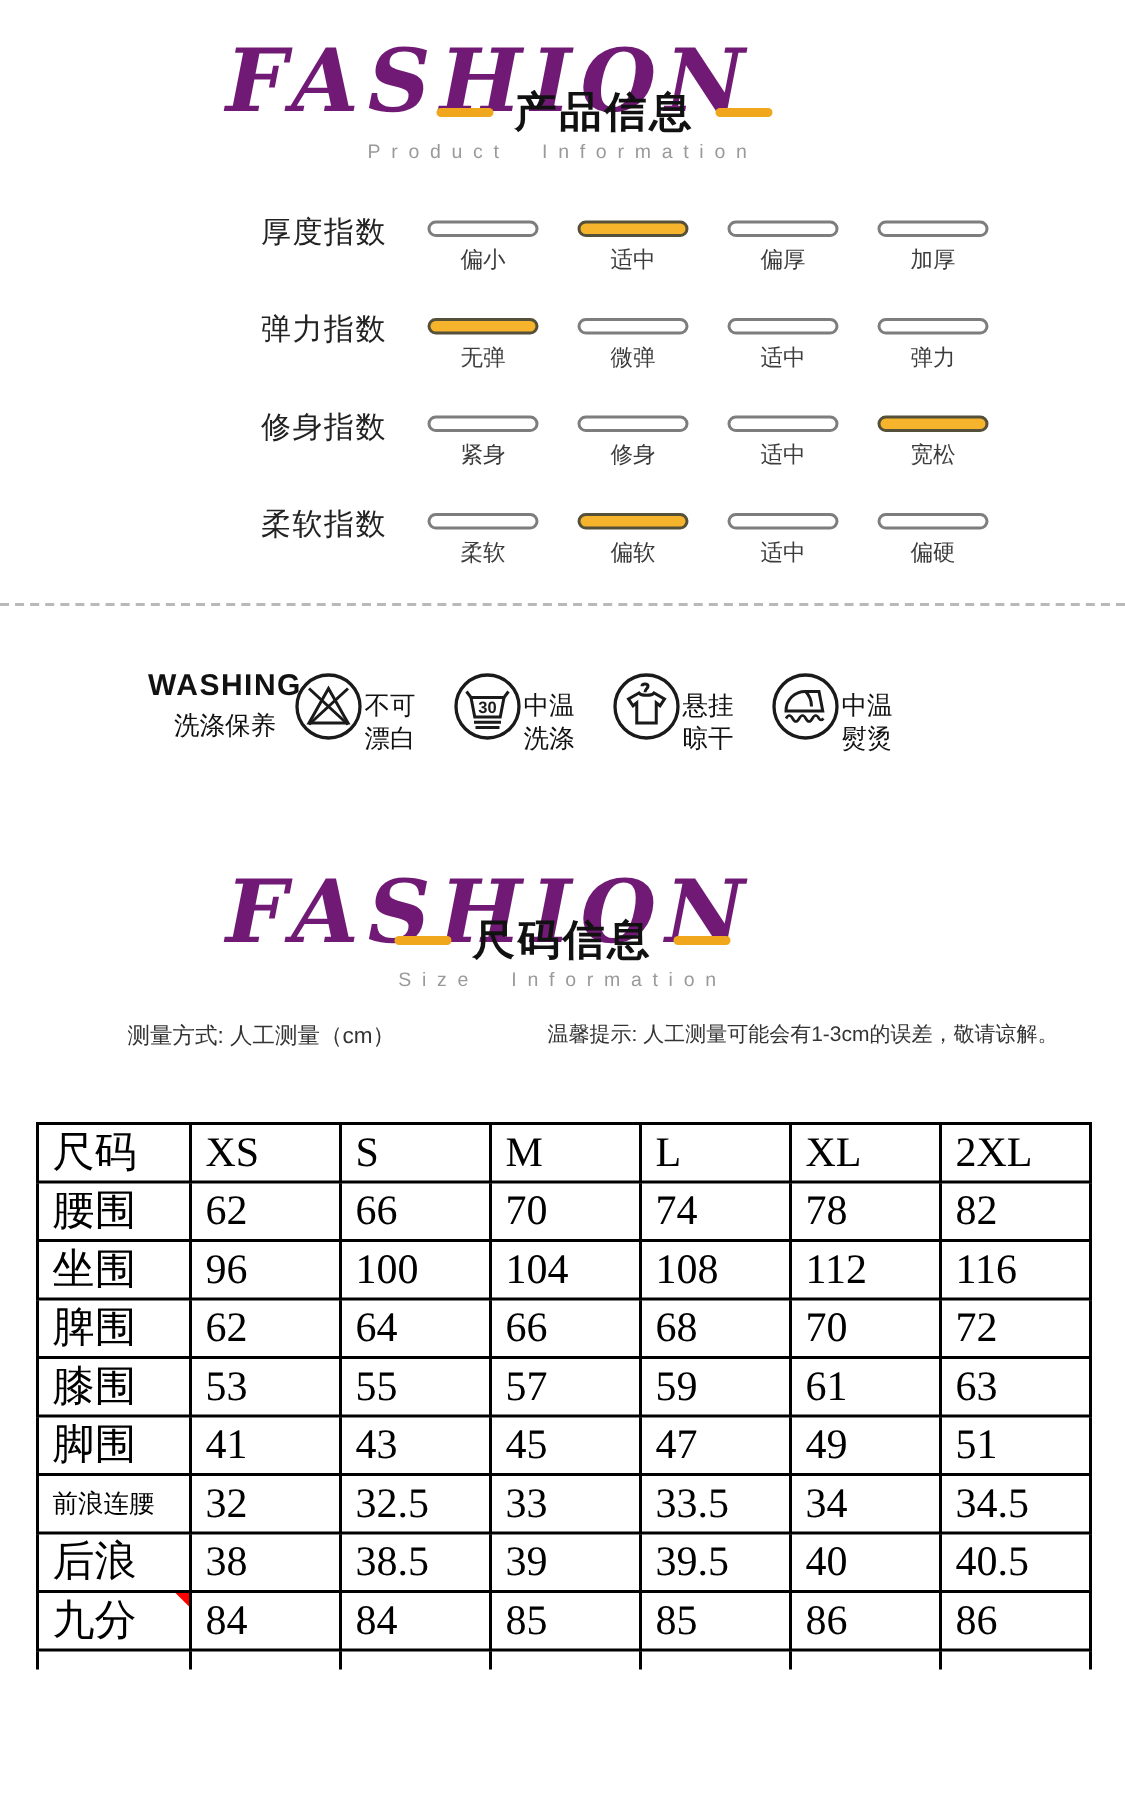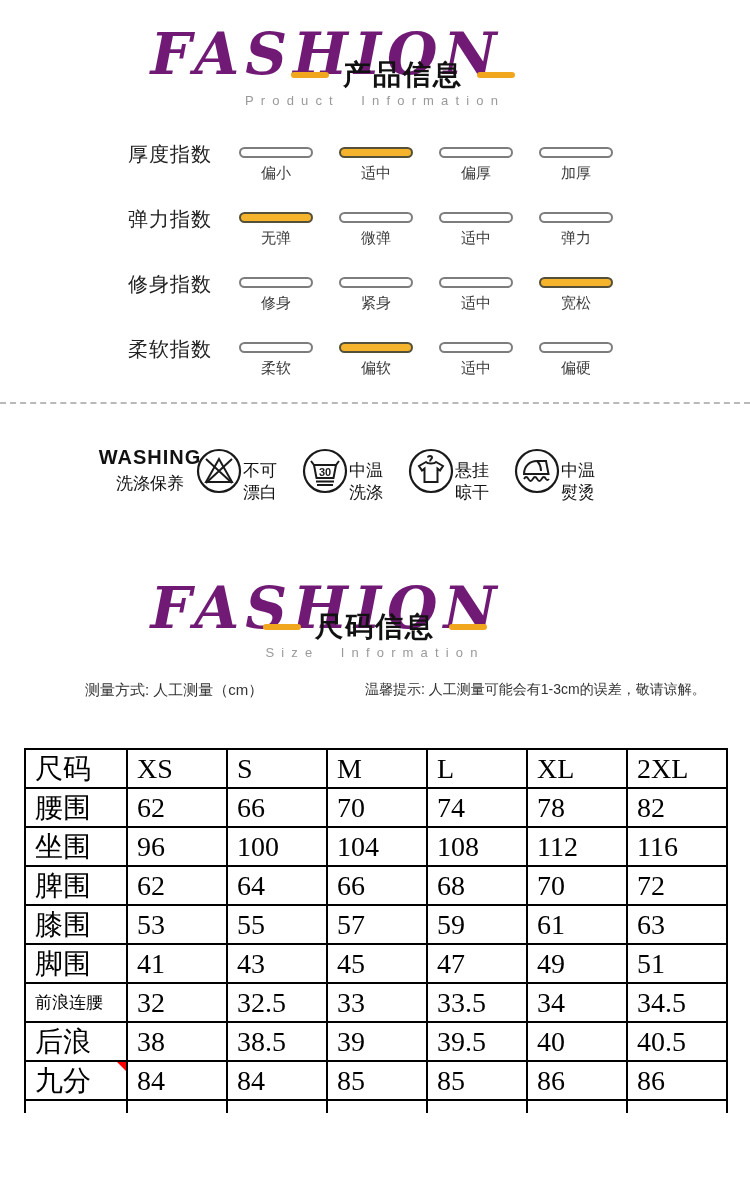--- a/index.html
+++ b/index.html
@@ -28,21 +28,21 @@
     background:#f0a71d; vertical-align:middle; margin:0 14px 4px 14px;
   }
   .sec-sub {
     position:absolute; left:0; width:750px; text-align:center; z-index:1;
     font-size:13px; color:#9a9a9a; letter-spacing:0.55em; white-space:pre;
   }
   .s1 { top:93px; }
   .s2 { top:645px; }
   
   .indexes { position:absolute; top:145px; left:0; width:750px; }
-  .index-row { position:relative; height:65px; }
+  .index-row { position:relative; height:65px;margin-left:46px; }
   .index-label {
     position:absolute; left:0; top:-4px; width:212px; text-align:right;
     font-size:20px; letter-spacing:1px; color:#222;
   }
   .index-options { position:absolute; left:226px; top:0; display:flex;align-items:center; }
   .option { width:100px; display:flex; flex-direction:column; align-items:center; }
   .pill {
     width:74px; height:11px; margin-top:2px; border:2px solid #7d7d7d;
     border-radius:6px; background:#fff;
   }
@@ -139,25 +139,25 @@
             <div class="option-text">弹力</div>
           </div>
       </div>
     </div>
 
     <div class="index-row">
       <div class="index-label">修身指数</div>
       <div class="index-options">
         <div class="option">
             <div class="pill"></div>
+            <div class="option-text">紧身</div>
+          </div>
+        <div class="option">
+            <div class="pill"></div>
             <div class="option-text">修身</div>
-          </div>
-        <div class="option">
-            <div class="pill"></div>
-            <div class="option-text">紧身</div>
           </div>
         <div class="option">
             <div class="pill"></div>
             <div class="option-text">适中</div>
           </div>
         <div class="option">
             <div class="pill active"></div>
             <div class="option-text">宽松</div>
           </div>
       </div>

